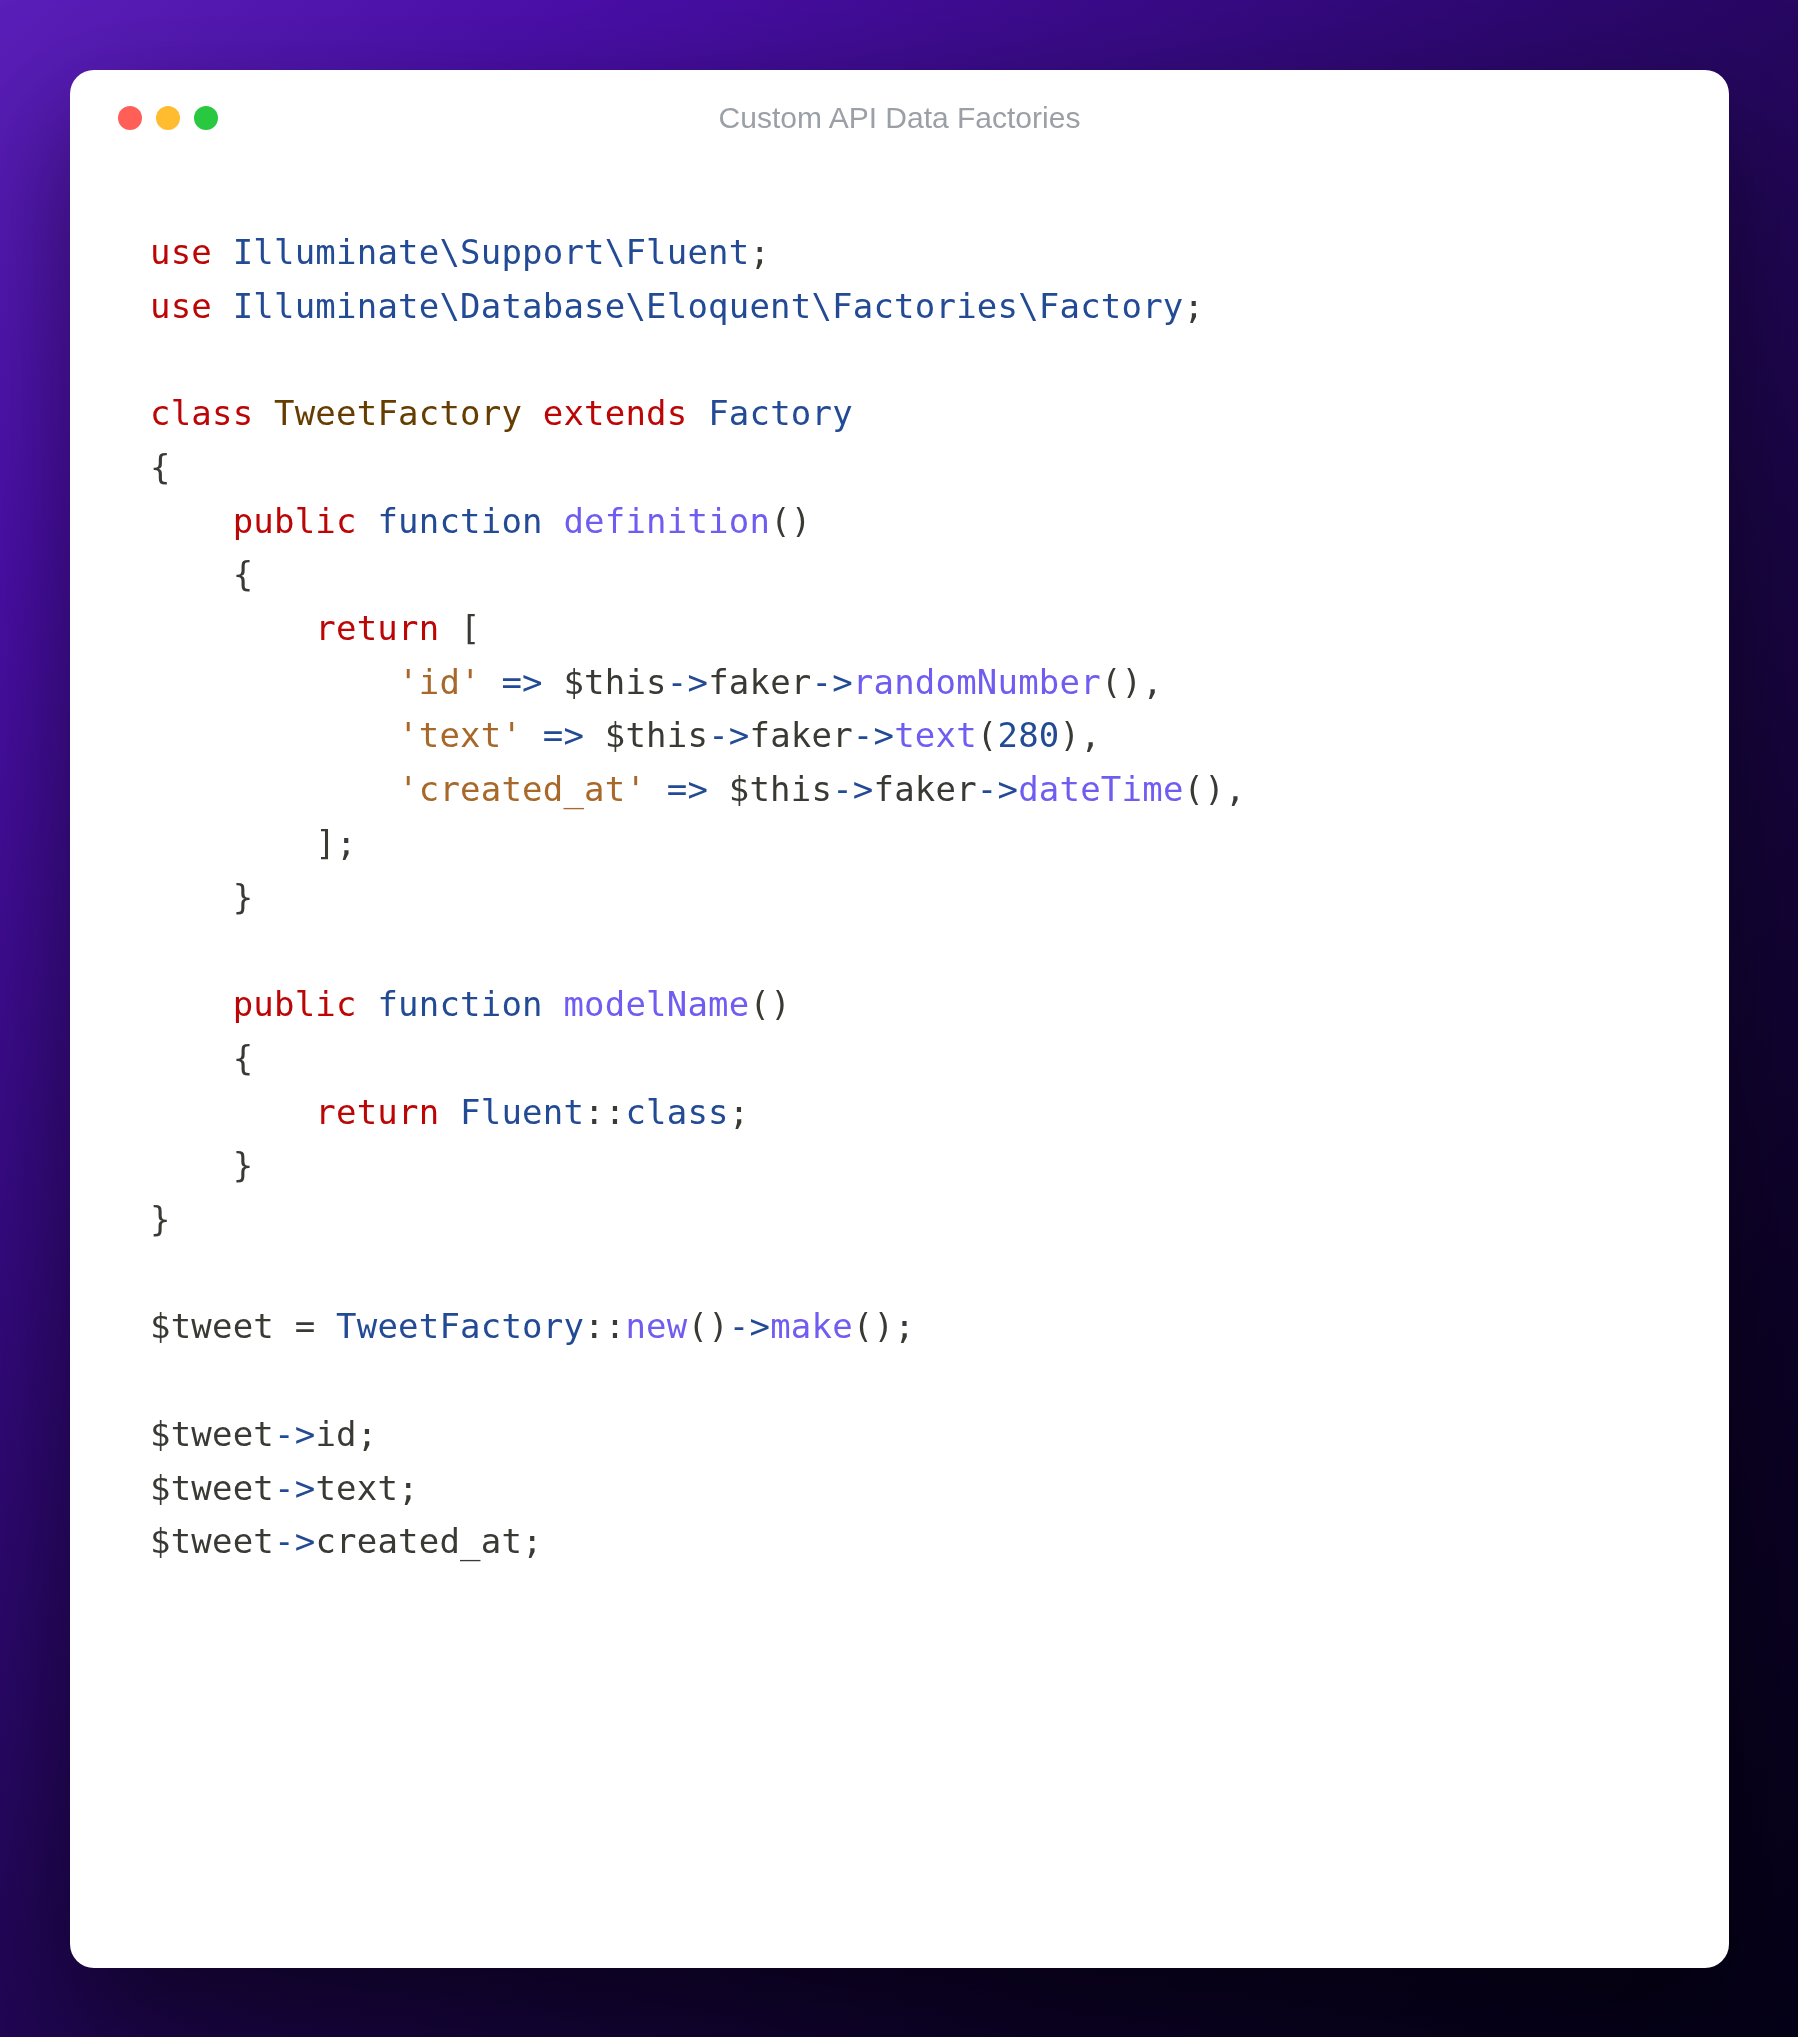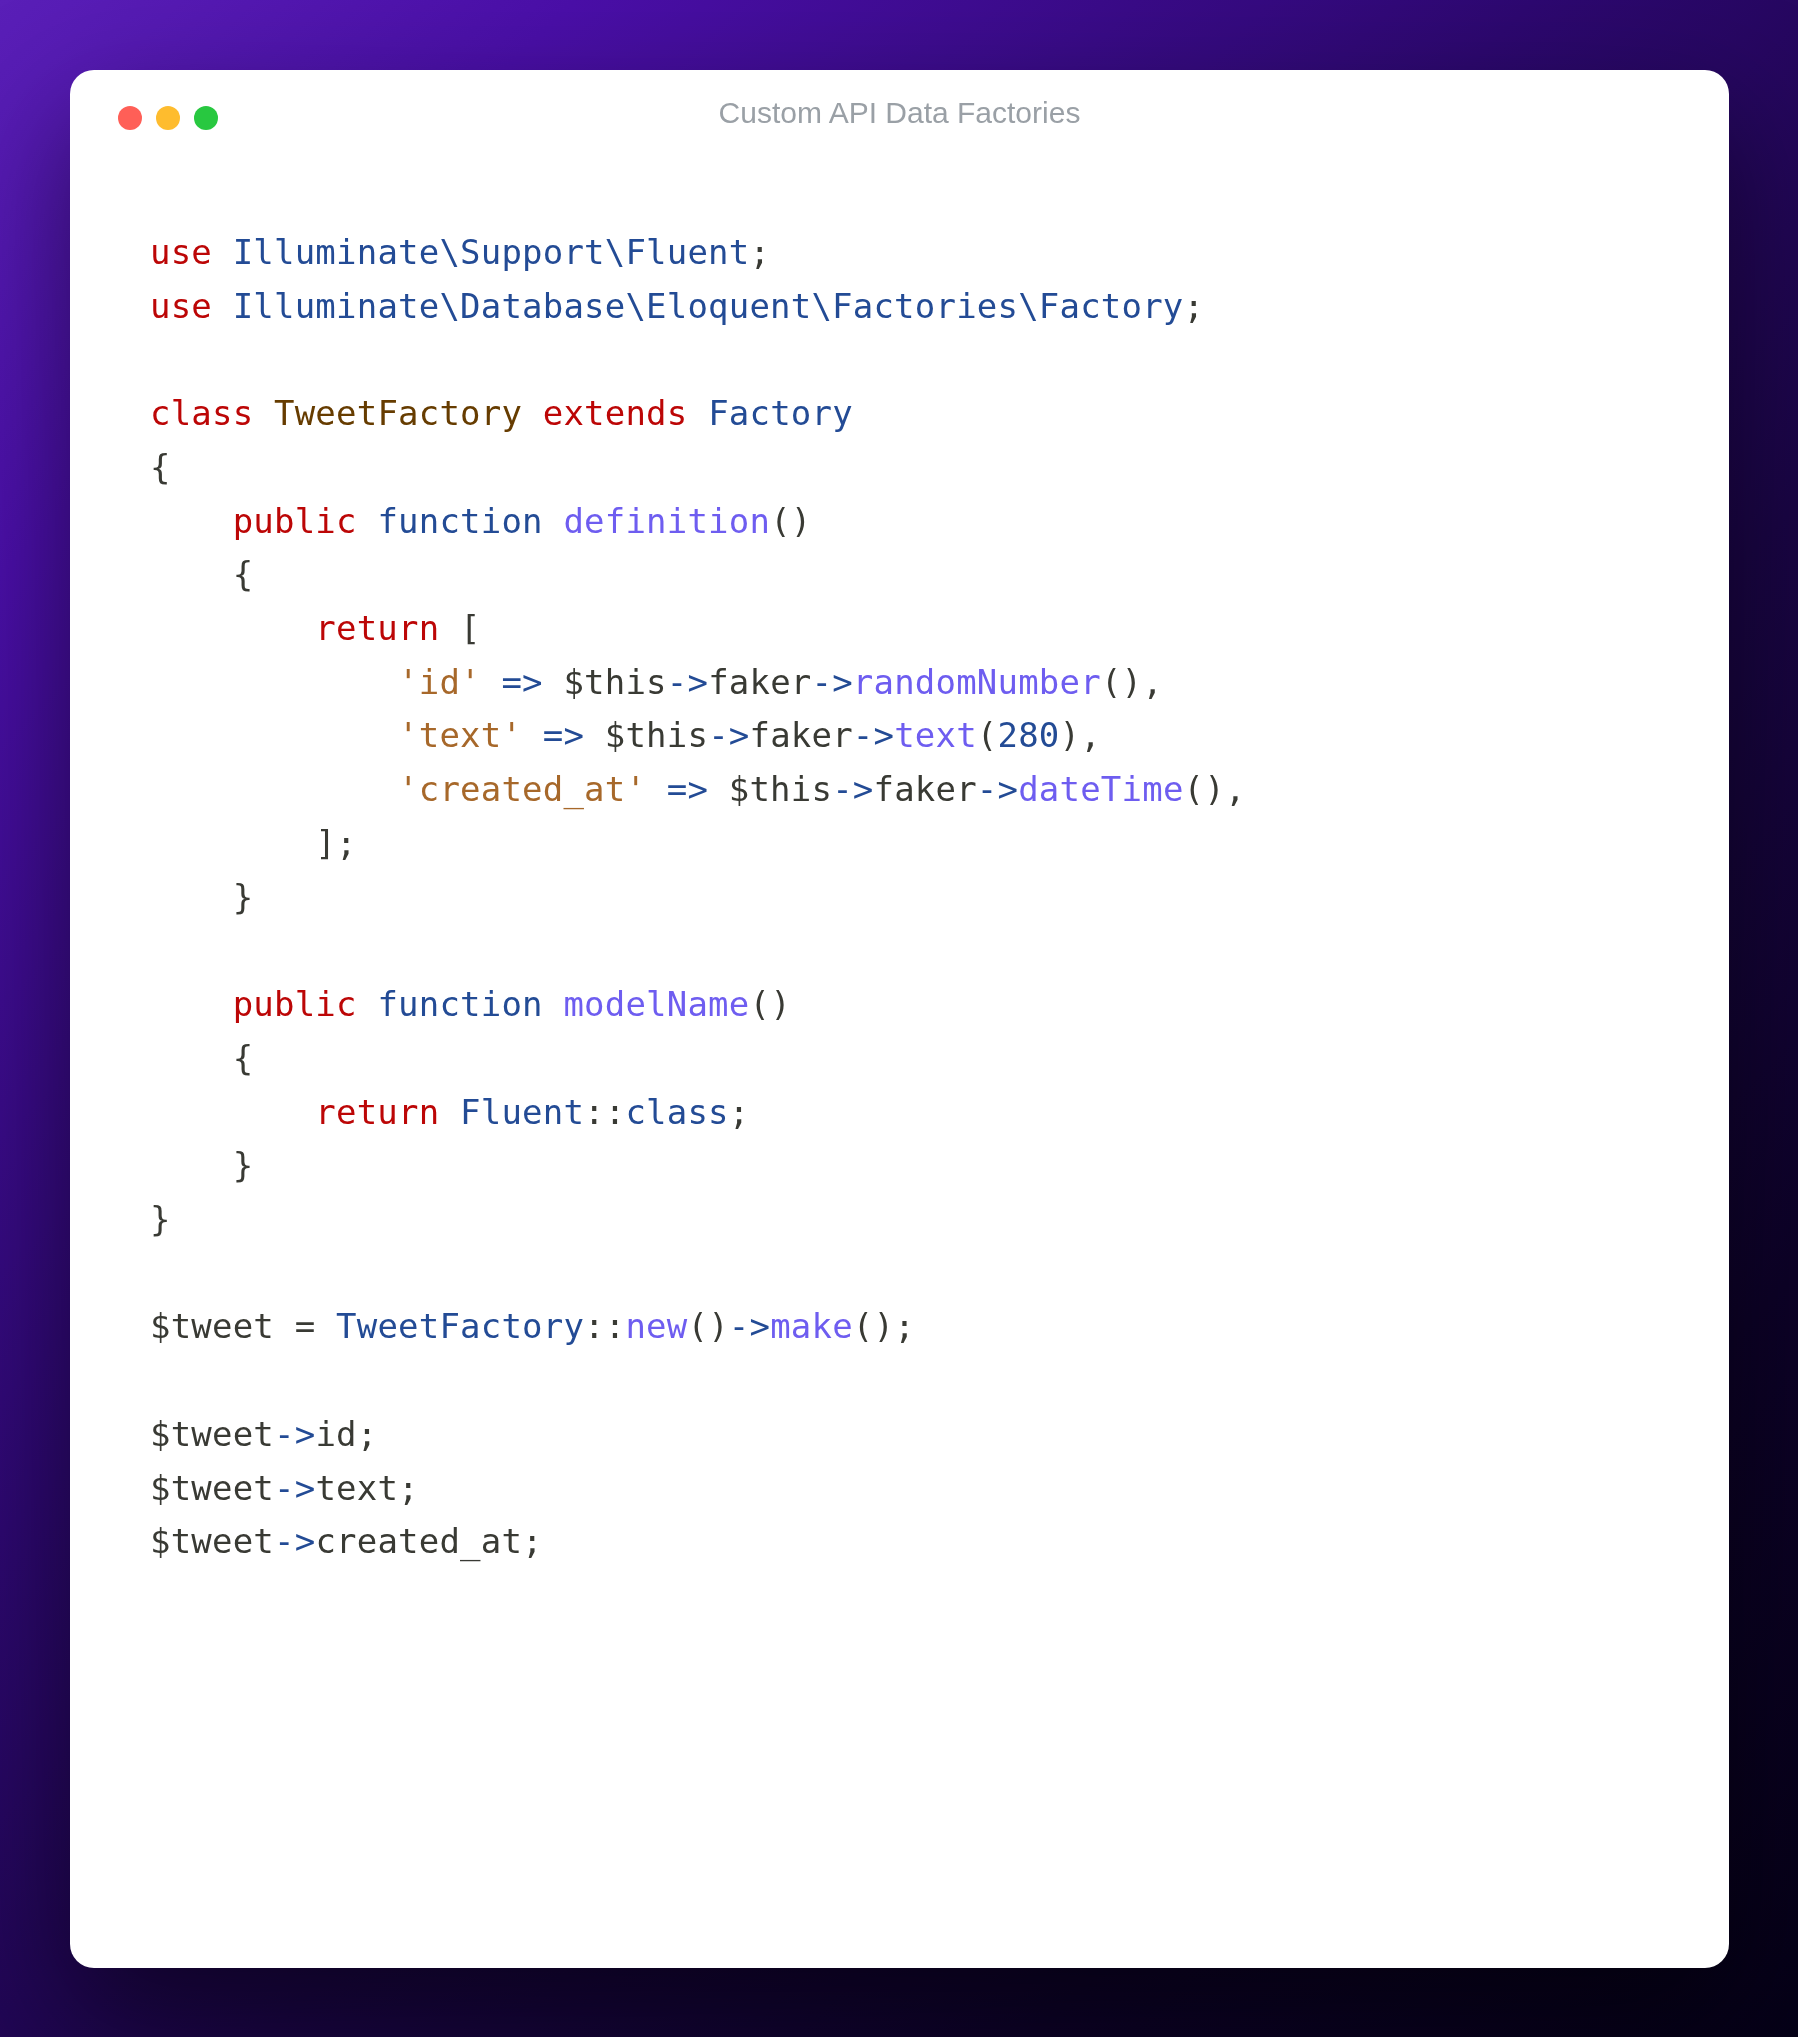--- a/index.html
+++ b/index.html
@@ -15,21 +15,21 @@
     border-radius: 24px;
     width: 100%;
     height: 100%;
     box-shadow: 0 50px 119px rgba(0,0,0,0.5);
     display: flex;
     flex-direction: column;
     overflow: hidden;
   }
   .titlebar {
     display: flex;
-    align-items: flex-end;
+    align-items: center;
     padding: 36px 48px 16px 48px;
     position: relative;
   }
   .traffic-lights {
     display: flex;
     gap: 14px;
   }
   .dot {
     width: 24px;
     height: 24px;

